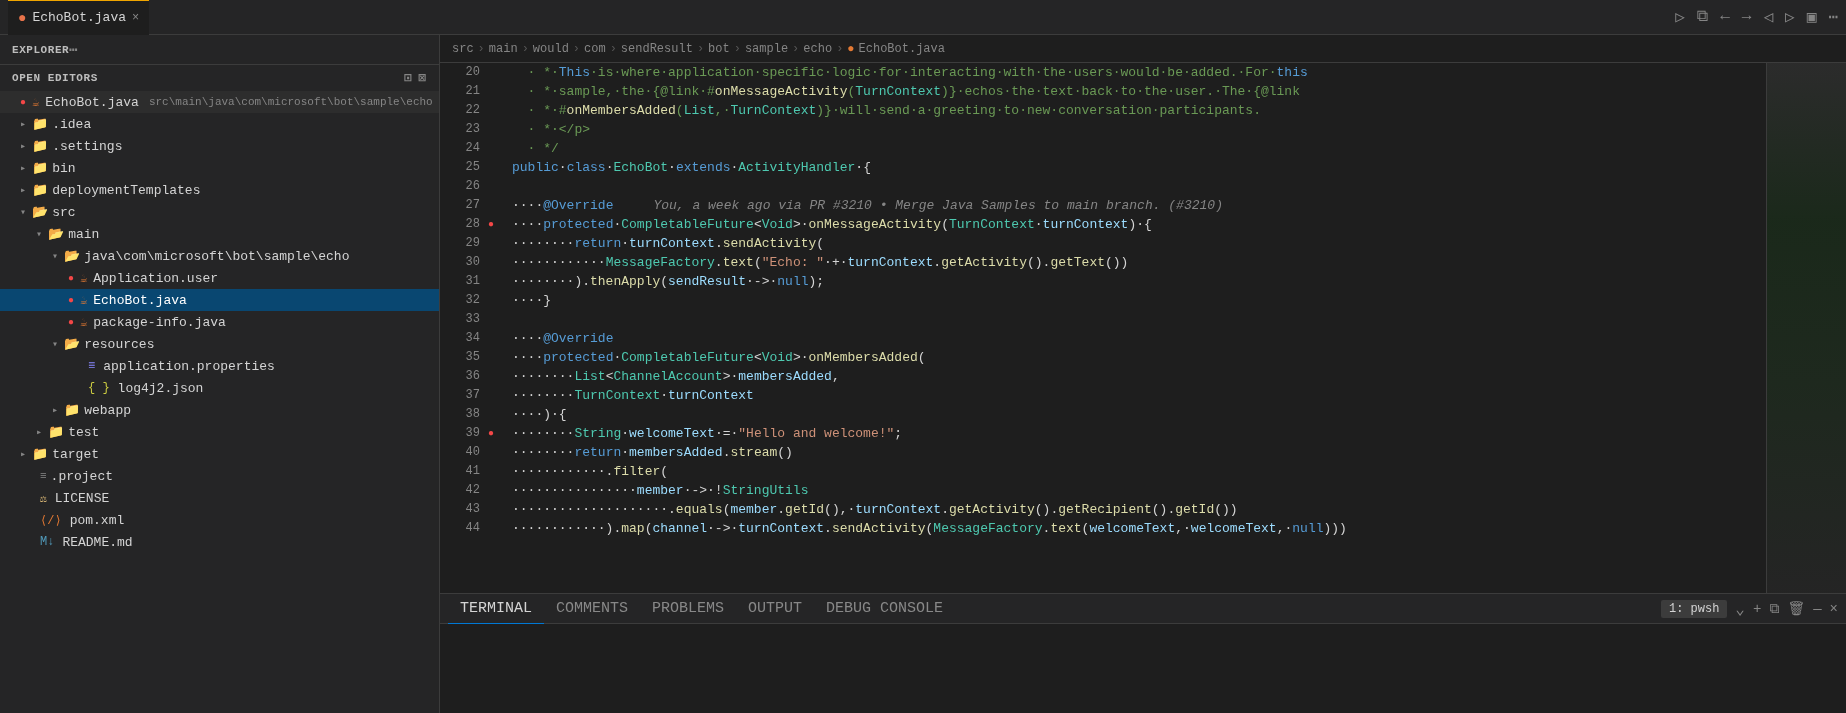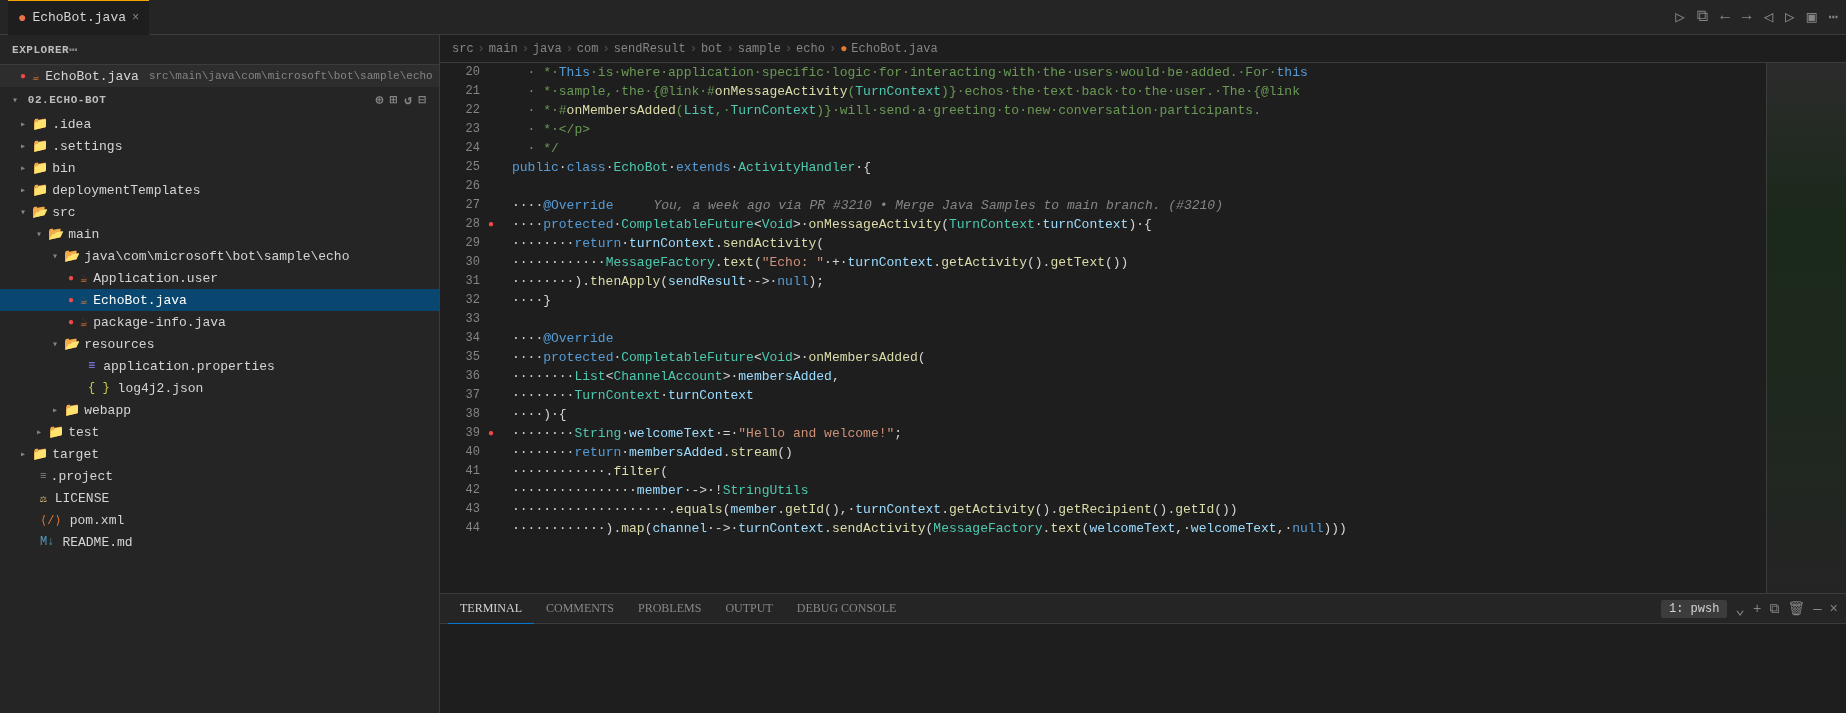--- a/index.html
+++ b/index.html
@@ -234,25 +234,24 @@
       height: 30px;
       padding: 0 8px;
       gap: 0;
       border-bottom: 1px solid #3c3c3c;
     }
     .panel-tab {
       padding: 0 12px;
       height: 30px;
       display: flex;
       align-items: center;
-      font-size: 12px;
+      font-size: 15px;
       color: #888;
       cursor: pointer;
       border-bottom: 1px solid transparent;
-      font-family: Liberation Serif, serif;
     }
     .panel-tab.active {
       color: #d4d4d4;
       border-bottom: 1px solid #0078d4;
     }
     .panel-tab-icons {
       margin-left: auto;
       display: flex;
       gap: 8px;
       color: #858585;
@@ -284,39 +283,34 @@
 <div class="main-layout">
 
   <div class="sidebar">
     <div class="sidebar-header">
       <span>EXPLORER</span>
       <div class="sidebar-header-icons">
         <span>⋯</span>
       </div>
     </div>
 
+    <div class="sidebar-section">
+      <span>OPEN EDITORS</span>
+      <div class="sidebar-section-icons">
+        <span>⊡</span>
+        <span>⊠</span>
+      </div>
+    </div>
     <div class="tree-item open-editors-item indent-1">
       <span class="error-dot">●</span>
       <span class="java-icon file-icon">☕</span>
       <span>EchoBot.java</span>
       <span style="color:#858585; font-size:11px; margin-left:6px;">src\main\java\com\microsoft\bot\sample\echo</span>
     </div>
 
-    <div class="sidebar-section">
-      <span>
-        <span class="chevron">▾</span>
-        <span>02.ECHO-BOT</span>
-      </span>
-      <div class="sidebar-section-icons">
-        <span>⊕</span>
-        <span>⊞</span>
-        <span>↺</span>
-        <span>⊟</span>
-      </div>
-    </div>
 
     <div class="sidebar-content">
 
       <div class="tree-item indent-1">
         <span class="chevron">▸</span>
         <span class="folder-icon">📁</span>
         <span>.idea</span>
       </div>
 
       <div class="tree-item indent-1">
@@ -435,21 +429,21 @@
     </div>
   </div>
 
   <div class="editor-area">
 
     <div class="breadcrumb">
       <span>src</span>
       <span class="sep">›</span>
       <span>main</span>
       <span class="sep">›</span>
-      <span>java</span>
+      <span>would</span>
       <span class="sep">›</span>
       <span>com</span>
       <span class="sep">›</span>
       <span>sendResult</span>
       <span class="sep">›</span>
       <span>bot</span>
       <span class="sep">›</span>
       <span>sample</span>
       <span class="sep">›</span>
       <span>echo</span>

